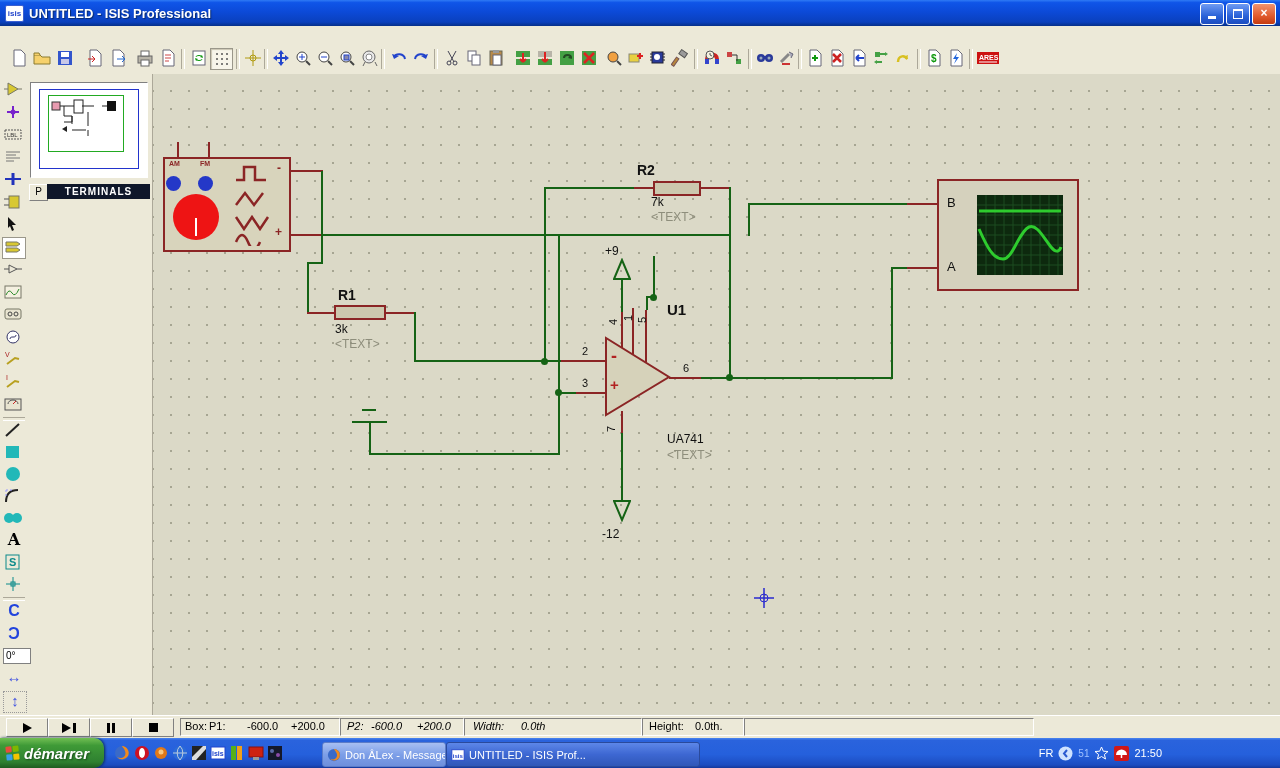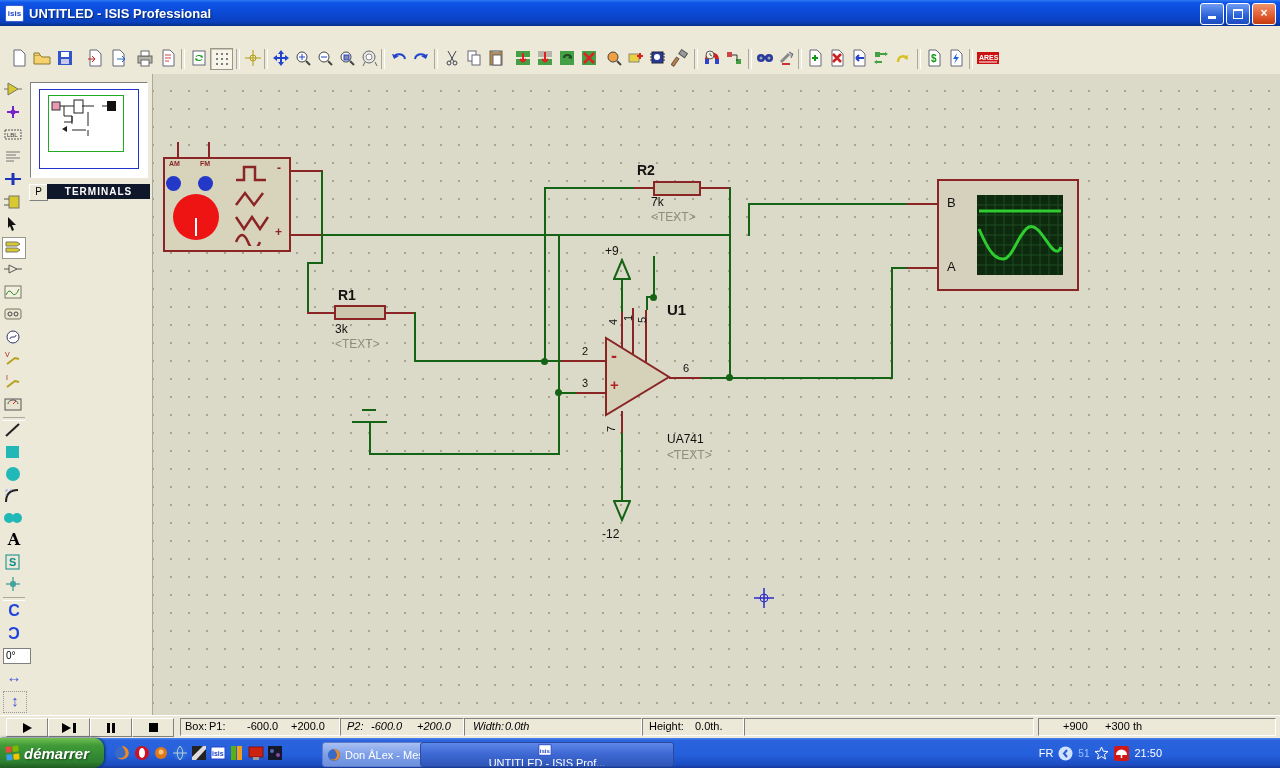--- a/index.html
+++ b/index.html
@@ -656,32 +656,27 @@
       <span style="left:66px">-600.0</span>
       <span style="left:110px">+200.0</span>
     </div>
     <div class="sb-panel" style="left:340px;width:122px;font-style:italic;">
       <span style="left:6px">P2:</span>
       <span style="left:30px">-600.0</span>
       <span style="left:76px">+200.0</span>
     </div>
     <div class="sb-panel" style="left:464px;width:176px;font-style:italic;">
       <span style="left:8px">Width:</span>
-      <span style="left:40px">0.0th</span>
+      <span style="left:56px">0.0th</span>
     </div>
     <div class="sb-panel" style="left:642px;width:100px;">
       <span style="left:6px">Height:</span>
       <span style="left:52px">0.0th.</span>
     </div>
     <div class="sb-panel" style="left:744px;width:288px;"></div>
-    <div class="sb-panel" style="left:1038px;width:236px;">
-      <span style="left:24px">+900</span>
-      <span style="left:66px">+300</span>
-      <span style="left:94px">th</span>
-    </div>
   </div>
 
   <div class="taskbar">
     <div class="startbtn">
       <span class="flag">
         <i style="background:#e84c3d"></i>
           <i style="background:#7db700"></i>
           <i style="background:#38a0e8"></i>
           <i style="background:#f5c400"></i>
       </span>
@@ -725,21 +720,21 @@
           <circle cx="11" cy="10" r="2" fill="#8a4aa8"></circle>
         </svg></span>
 
     <div class="taskbtn tb1" style="left:322px;width:114px;">
       <svg class="tbicon" viewBox="0 0 16 16">
           <circle cx="8" cy="8" r="7" fill="#3a6ac8"></circle>
           <path d="M8 1a7 7 0 0 1 6 10 7 7 0 0 1-11 1c5 3 10-1 8-6-1-3-3-4-3-5z" fill="#f08a1d"></path>
         </svg>
       <span>Don ÂLex - Messages...</span>
     </div>
-    <div class="taskbtn tb2" style="left:420px;width:244px;flex-direction:column;">
+    <div class="taskbtn tb2" style="left:446px;width:244px;">
       <svg class="tbicon" viewBox="0 0 16 16">
           <rect x="1" y="2" width="14" height="12" fill="#fff" stroke="#2244cc"></rect>
           <text x="2" y="11" font-size="7" font-weight="bold" fill="#2244cc">isis</text>
         </svg>
       <span>UNTITLED - ISIS Prof...</span>
     </div>
 
     <div class="tray">
       <span>FR</span>
       <svg width="15" height="15">

